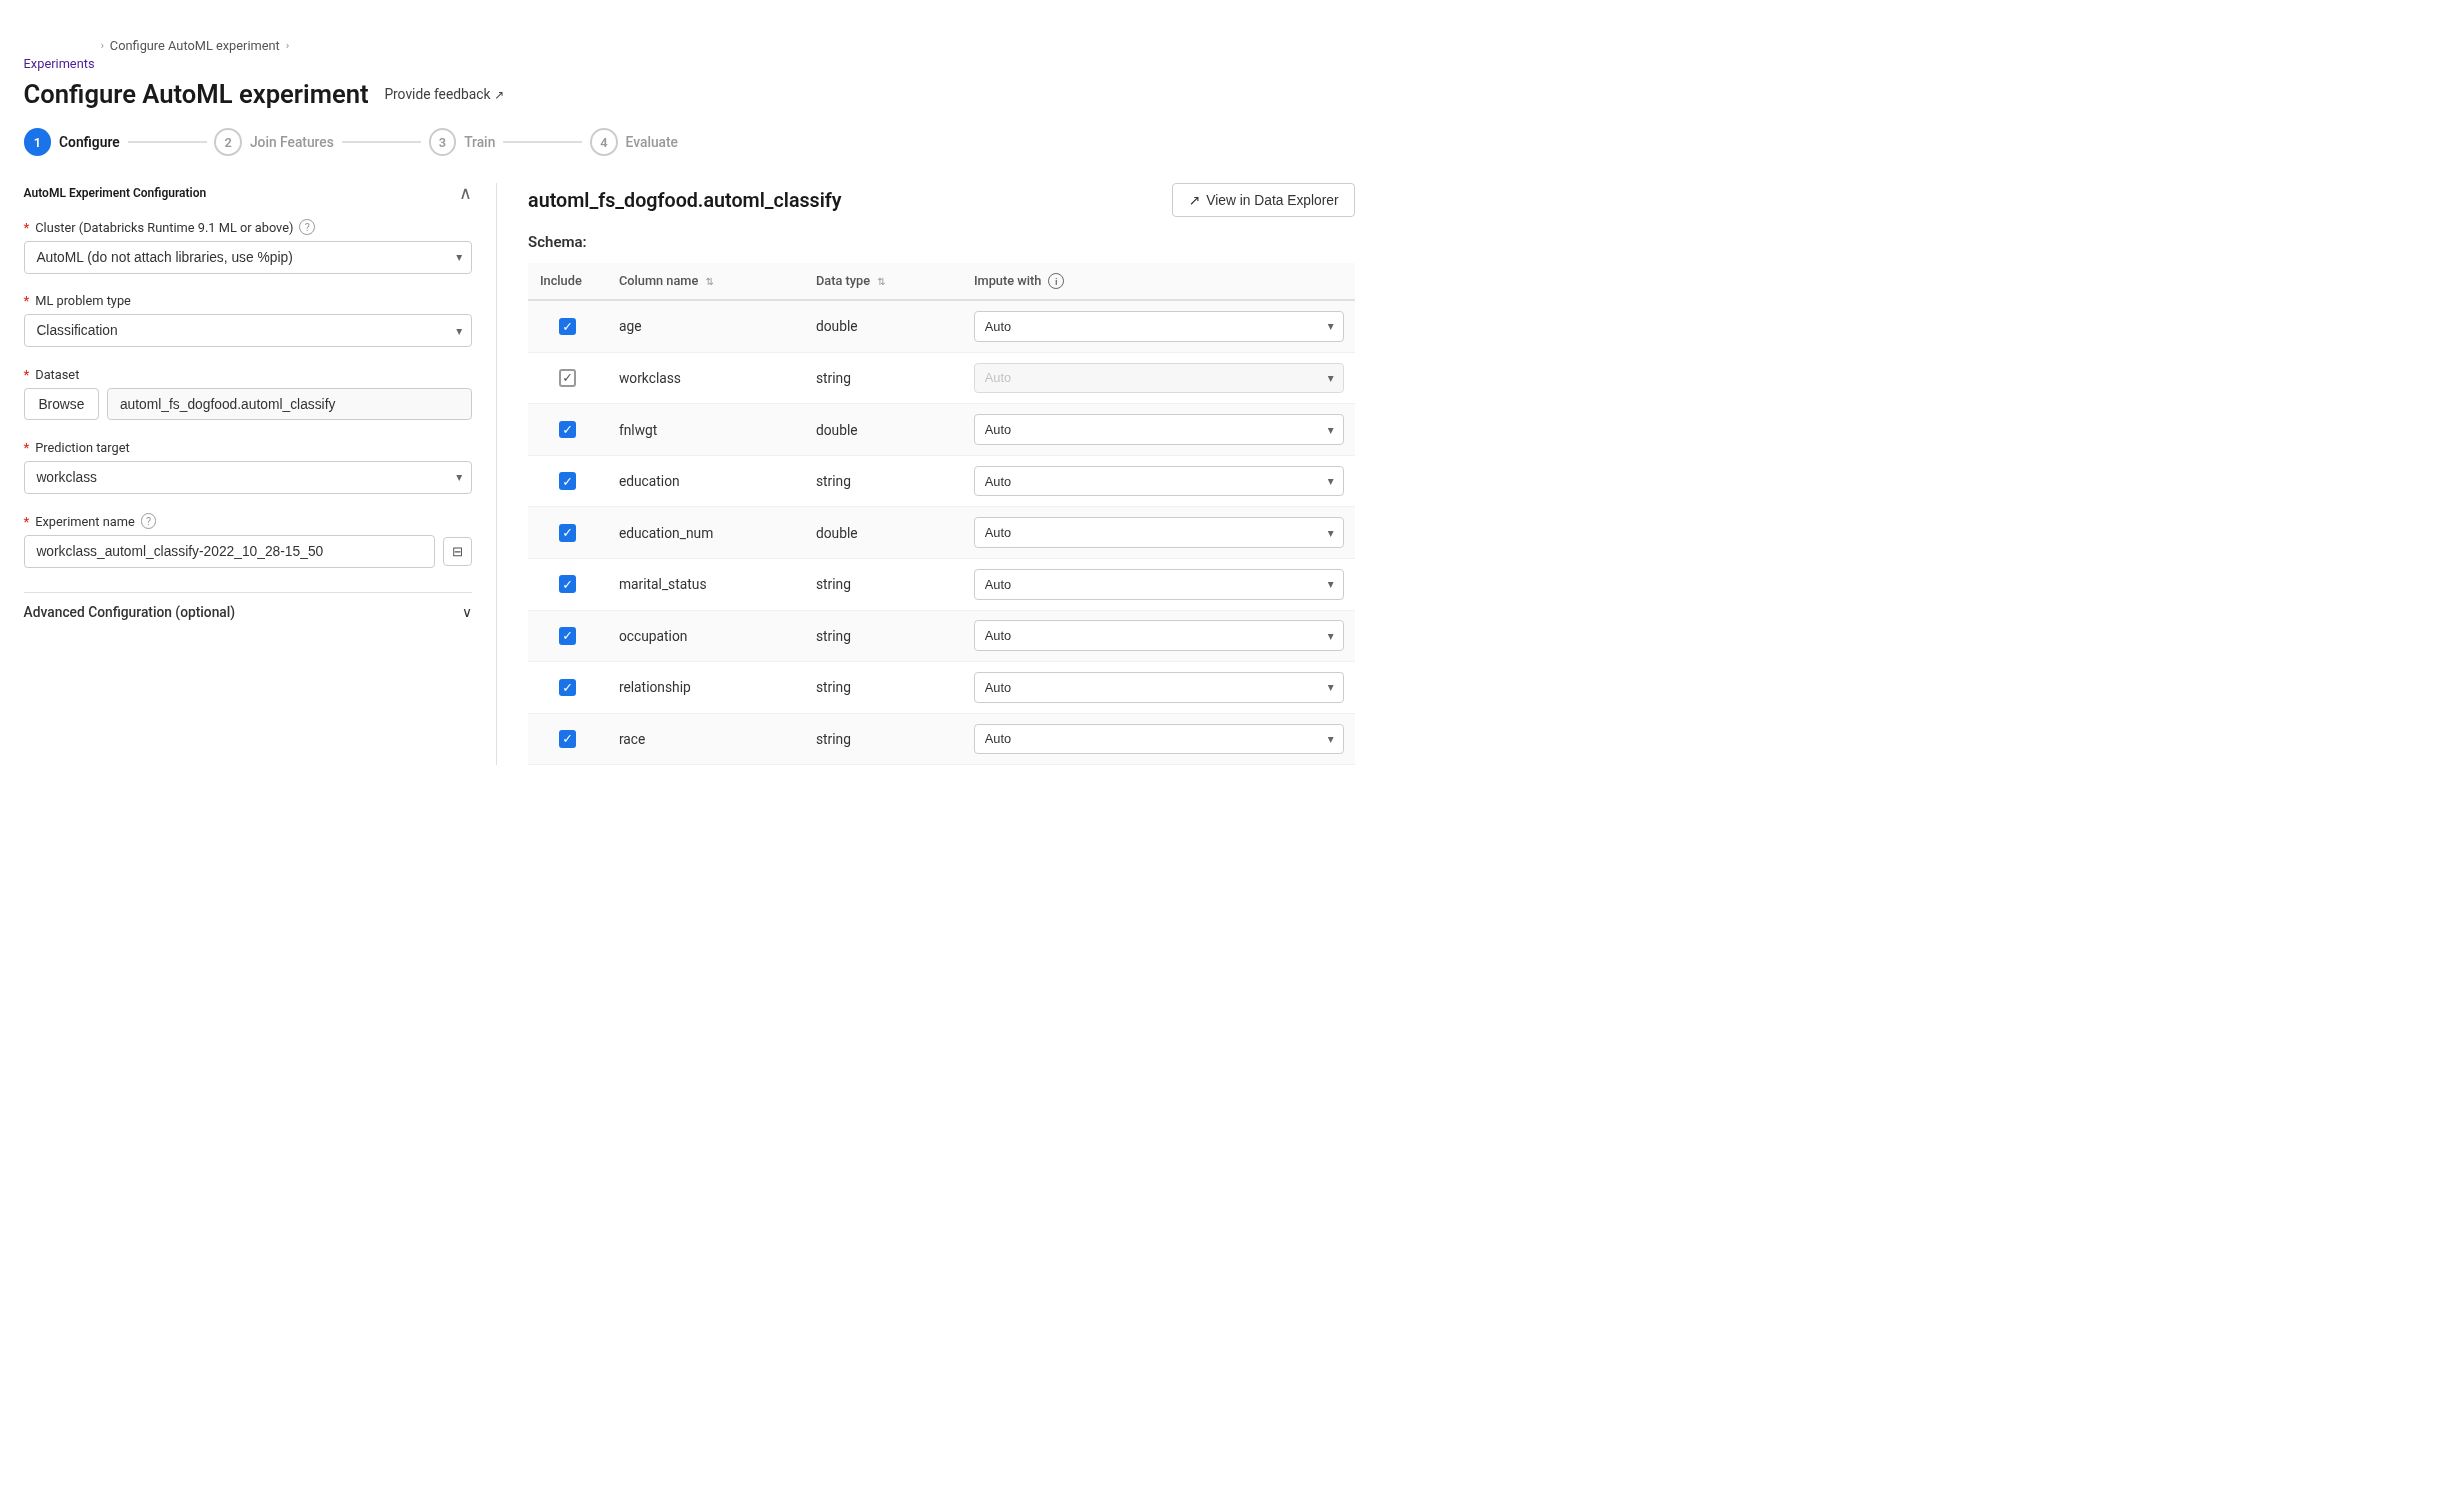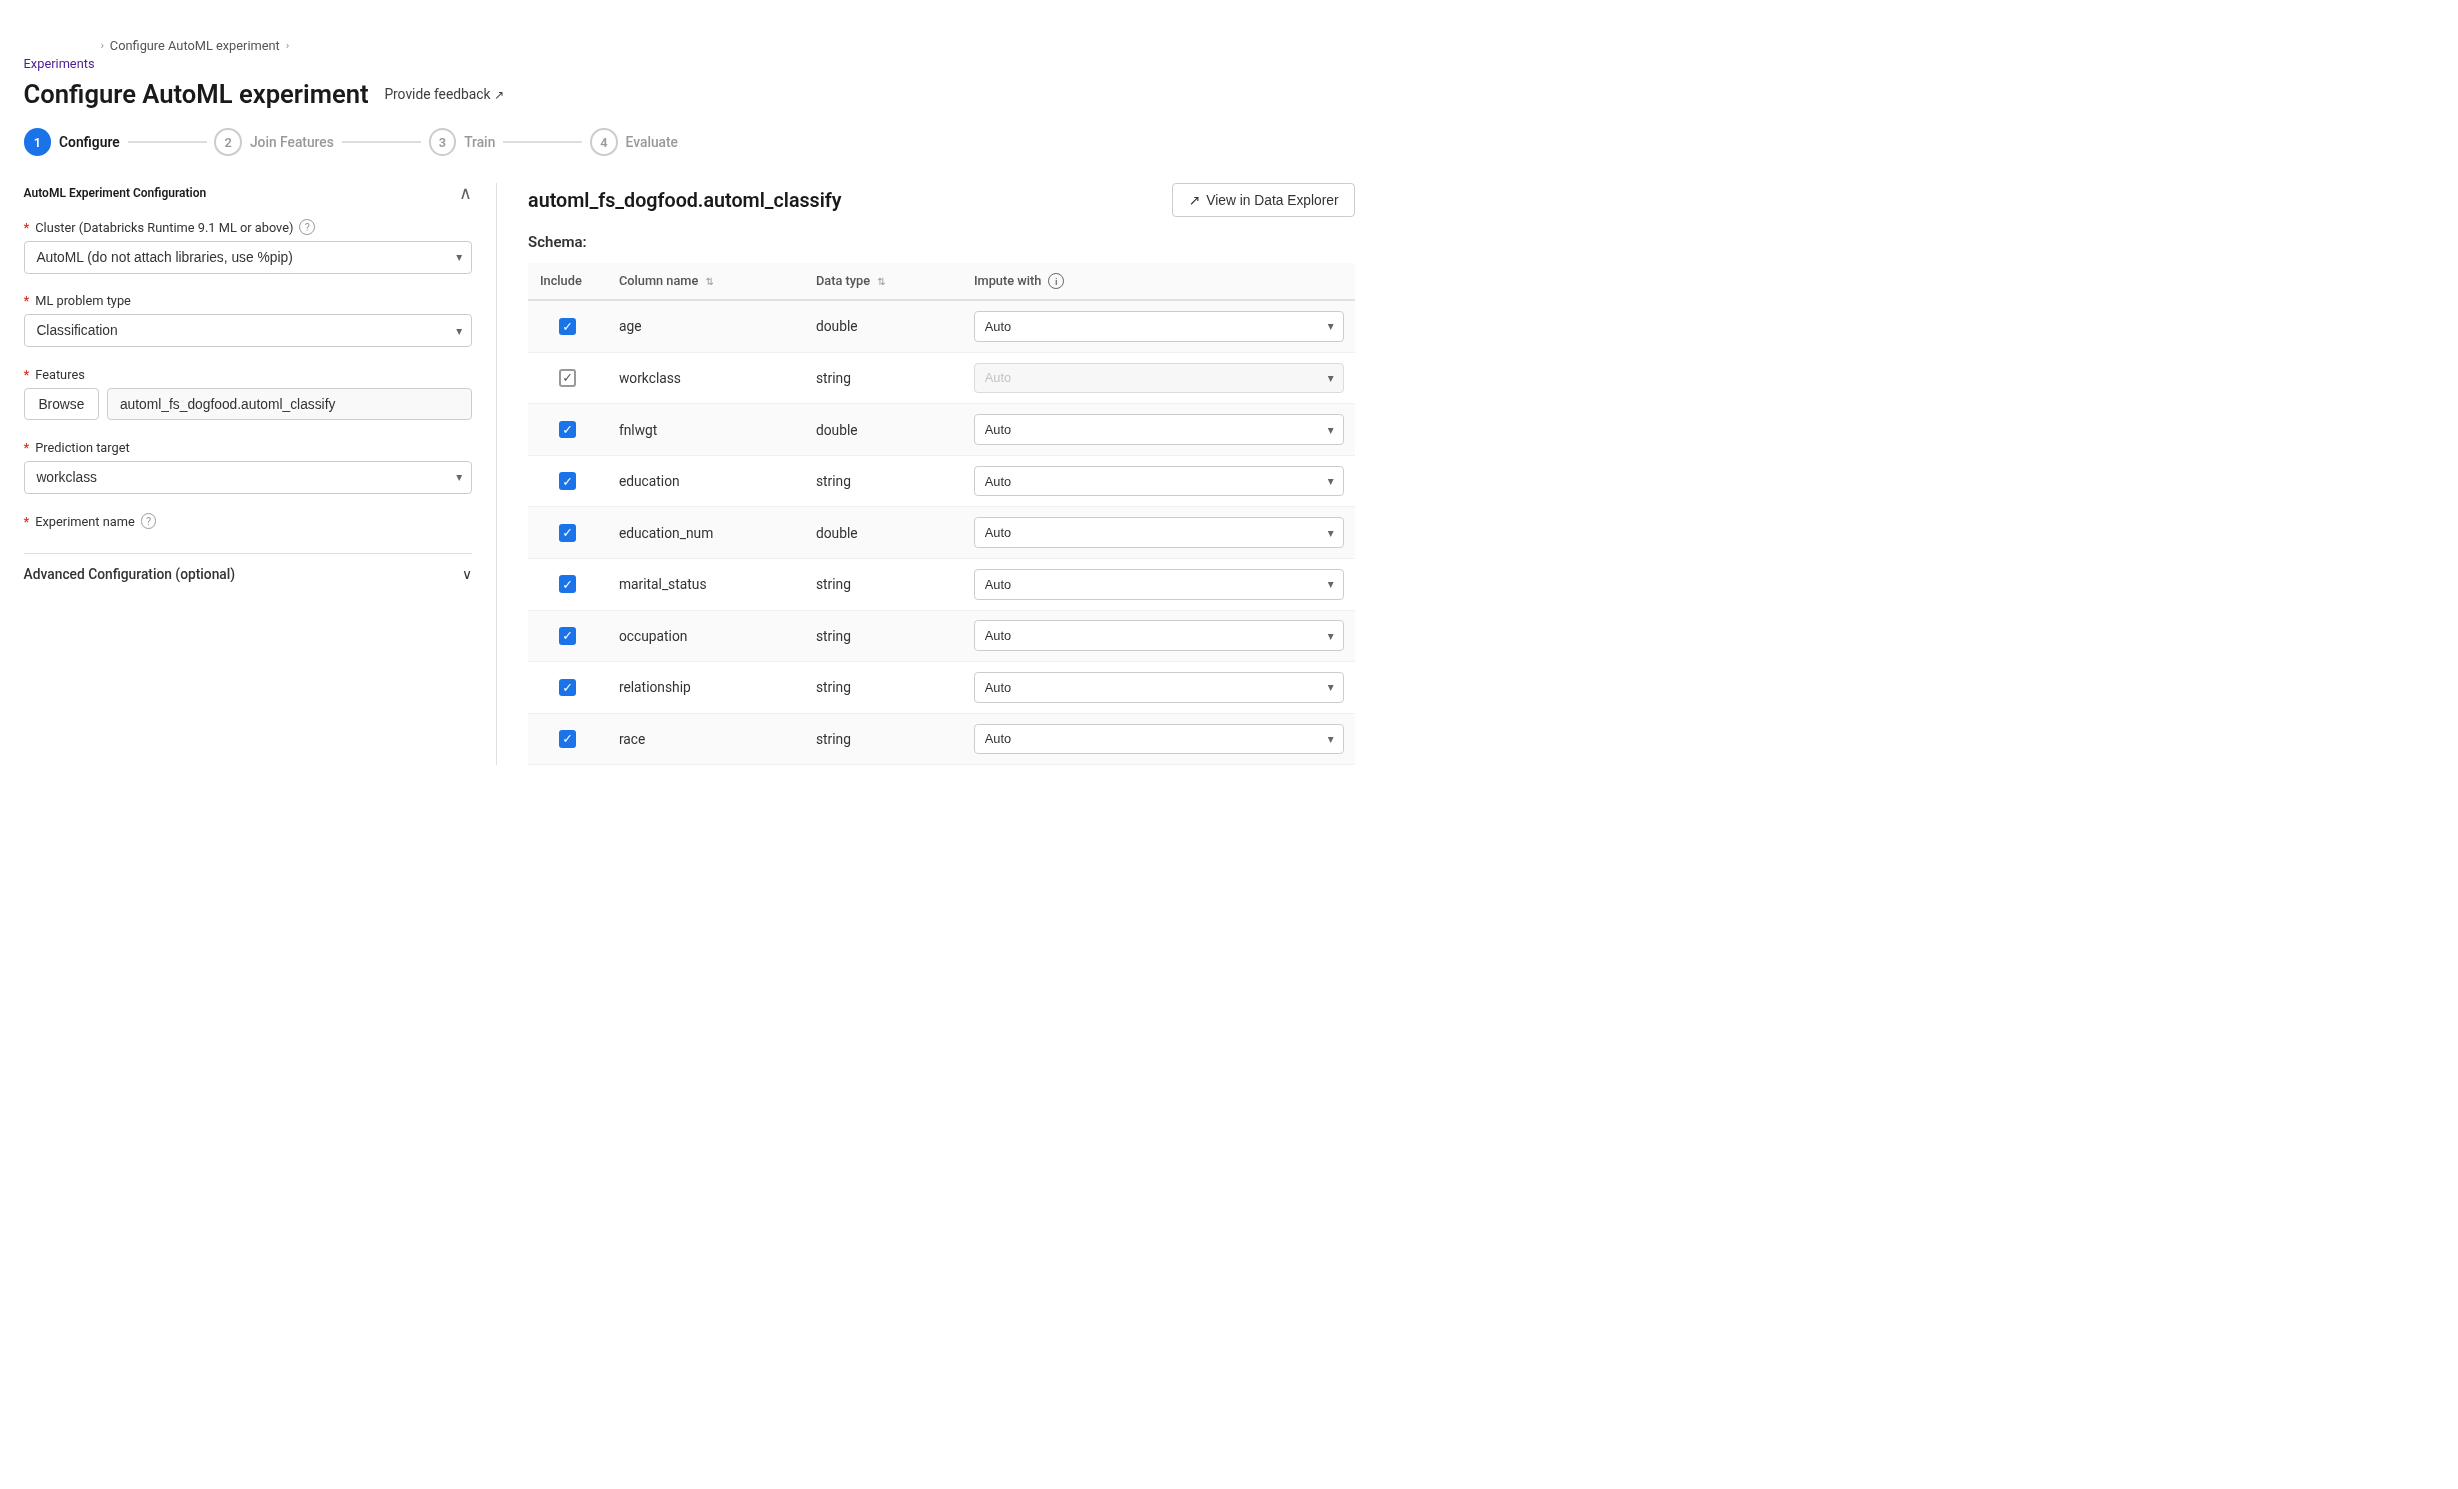--- a/index.html
+++ b/index.html
@@ -166,21 +166,21 @@
             <option>Regression</option>
             <option>Forecasting</option>
           </select>
           <span class="select-arrow">▾</span>
         </div>
       </div>
 
       <div class="form-group">
         <div class="form-label">
           <span class="required-star">*</span>
-          <span>Features</span>
+          <span>Dataset</span>
         </div>
         <div class="dataset-row">
           <button class="browse-btn">Browse</button>
           <input class="dataset-input" type="text" readonly="" value="automl_fs_dogfood.automl_classify" style="">
         </div>
       </div>
 
       <div class="form-group">
         <div class="form-label">
           <span class="required-star">*</span>
@@ -192,20 +192,26 @@
           </select>
           <span class="select-arrow">▾</span>
         </div>
       </div>
 
       <div class="form-group">
         <div class="form-label">
           <span class="required-star">*</span>
           <span>Experiment name</span>
           <span class="help-icon">?</span>
+        </div>
+        <div class="experiment-name-row">
+          <input class="experiment-input" type="text" value="workclass_automl_classify-2022_10_28-15_50" style="">
+          <button class="edit-icon-btn">
+            <span>⊟</span>
+          </button>
         </div>
       </div>
 
       <div class="advanced-section">
         <div class="advanced-header">
           <span class="advanced-label">Advanced Configuration (optional)</span>
           <span>∨</span>
         </div>
       </div>
     </div>

